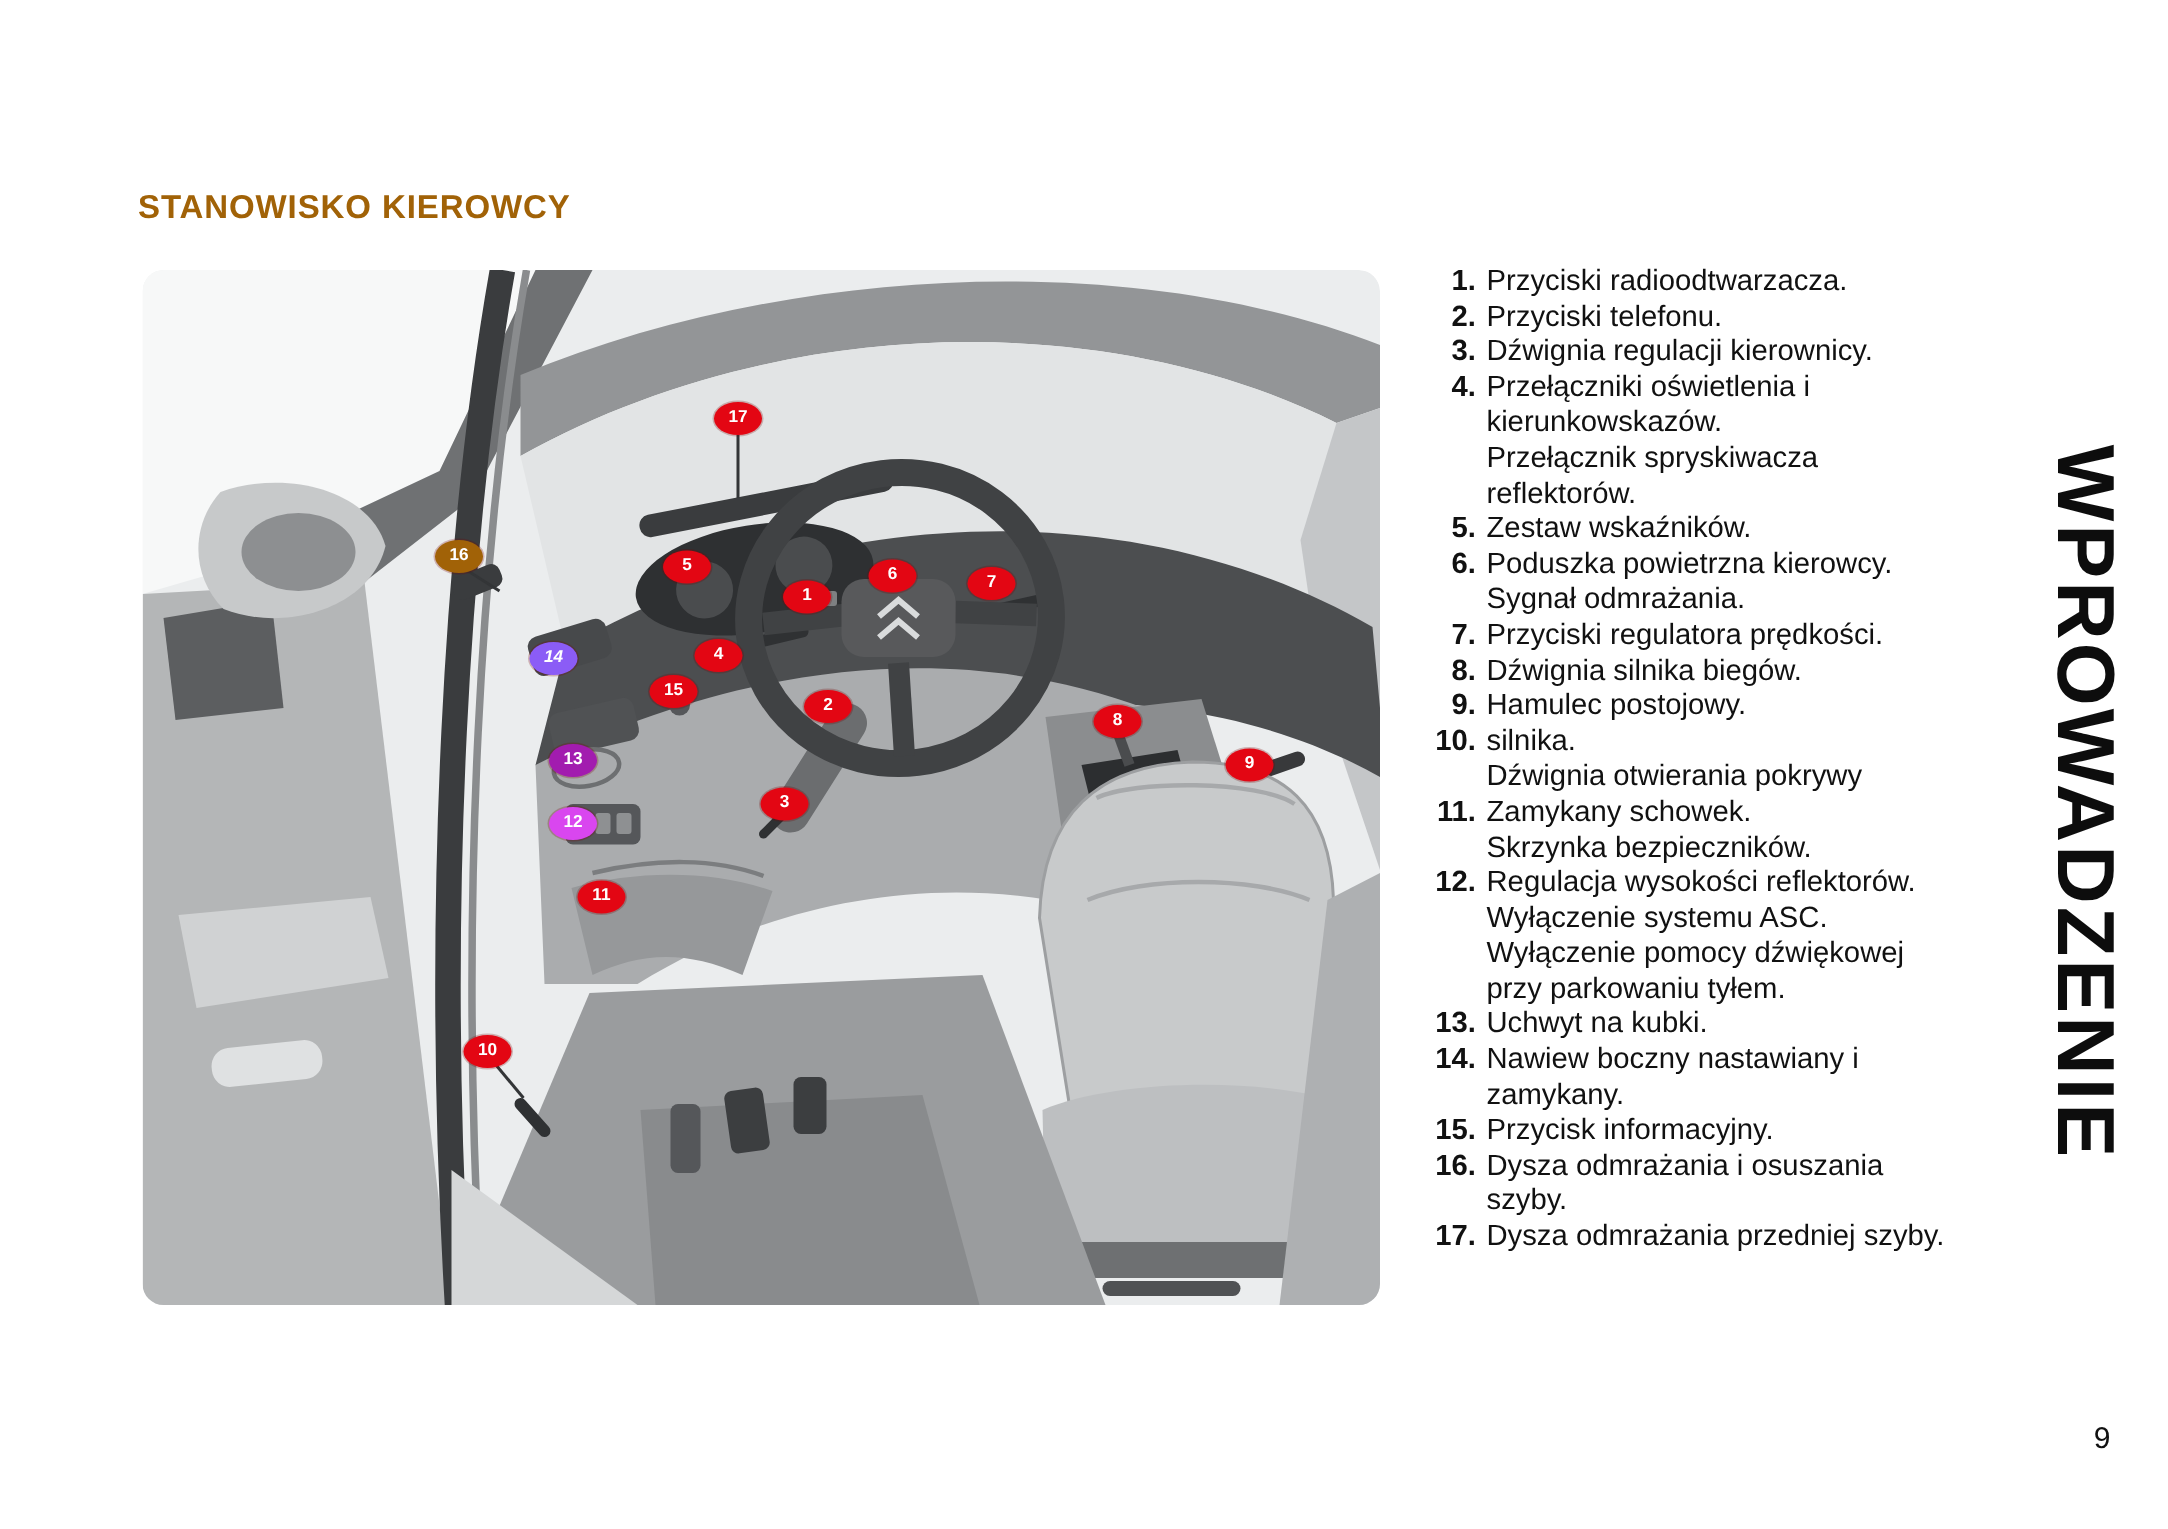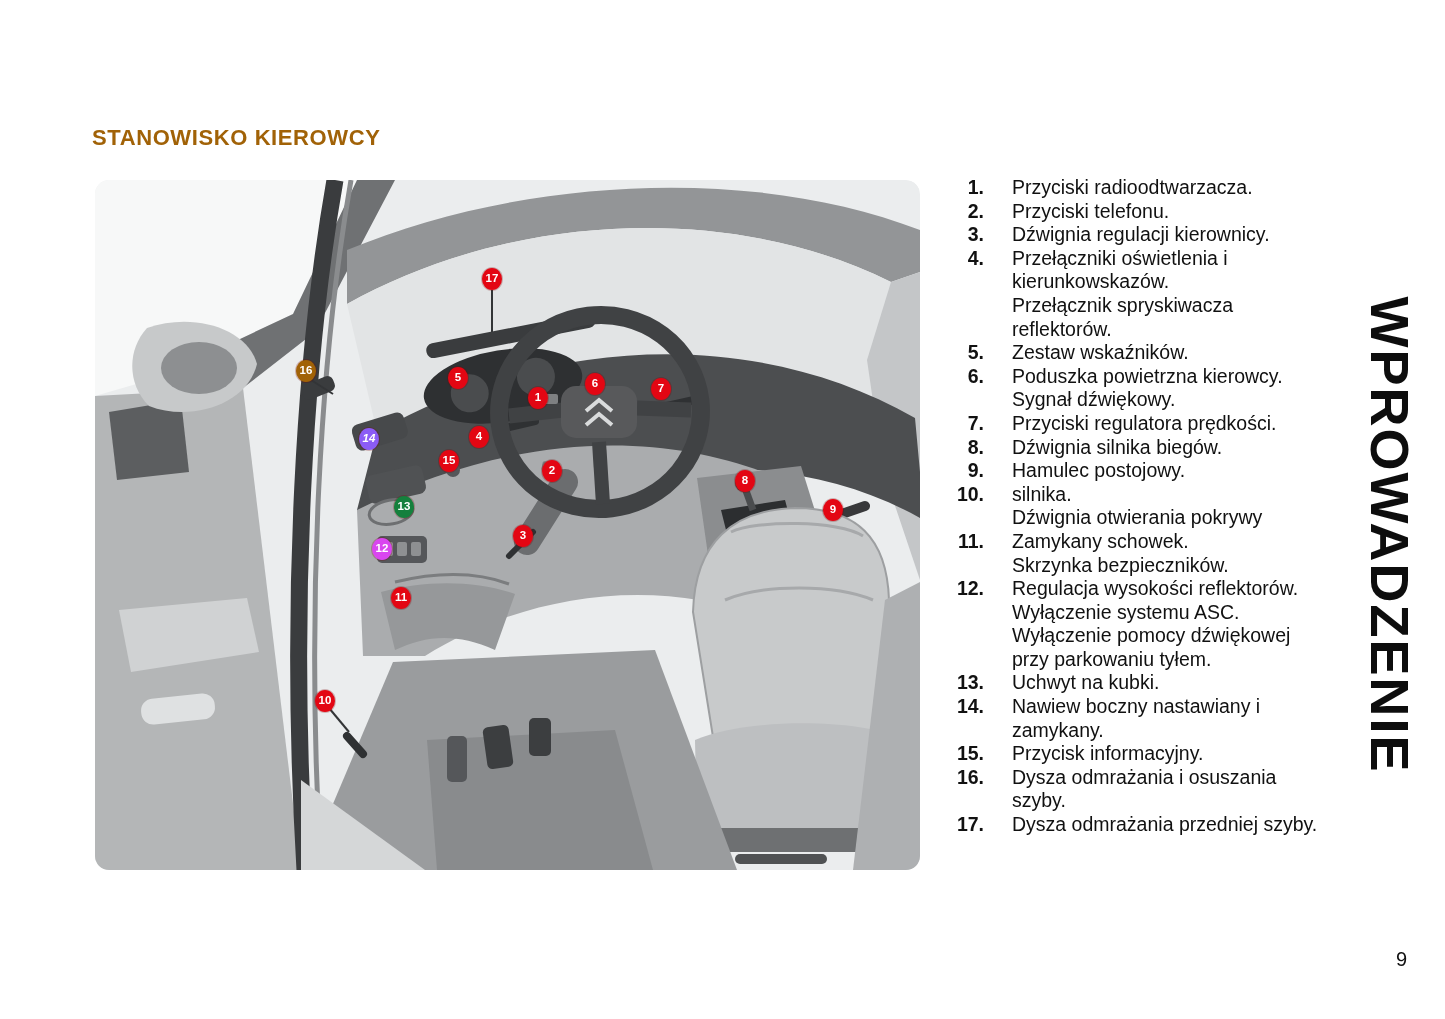--- a/index.html
+++ b/index.html
@@ -17,35 +17,35 @@
     font-size:22px; font-weight:bold; letter-spacing:.6px; color:#a16207;
   }
 
   .diagram {
     position:absolute; left:95px; top:180px; width:825px; height:690px;
     border-radius:14px; overflow:hidden;
   }
   .diagram svg { display:block; width:100%; height:100%; }
   .callout-layer { position:absolute; inset:0; }
   .callout {
-    position:absolute; width:20px; height:22px; border-radius:50%;
+    position:absolute; width:32px; height:22px; border-radius:50%;
     color:#fff; font-weight:bold; font-size:11.5px; line-height:1;
     display:flex; align-items:center; justify-content:center;
     transform:translate(-50%,-50%);
     box-shadow:0 0 0 1px rgba(120,0,0,.25);
   }
 
   .legend {
     position:absolute; left:948px; top:176px; width:420px;
     font-size:19.5px; line-height:23.6px; color:#111;
   }
   .legend-item { display:flex; align-items:flex-start; }
   .legend-num { flex:0 0 36px; width:36px; text-align:right; font-weight:bold; }
   .legend-text { margin-left:7px; }
-  .legend-line { white-space:nowrap;margin-left:21px; }
+  .legend-line { white-space:nowrap; }
 
   .side-label {
     position:absolute; left:1390px; top:535px;
     transform:translate(-50%,-50%) rotate(90deg);
     font-size:54px; font-weight:bold; letter-spacing:2px;
     white-space:nowrap; color:#0d0d0d;
   }
 
   .page-number {
     position:absolute; right:38px; top:948px;
@@ -164,21 +164,21 @@
         <div class="callout" style="left: 428px; top: 356px; background: rgb(227, 6, 19);">3</div>
         <div class="callout" style="left: 384px; top: 257px; background: rgb(227, 6, 19);">4</div>
         <div class="callout" style="left: 363px; top: 198px; background: rgb(227, 6, 19);">5</div>
         <div class="callout" style="left: 500px; top: 204px; background: rgb(227, 6, 19);">6</div>
         <div class="callout" style="left: 566px; top: 209px; background: rgb(227, 6, 19);">7</div>
         <div class="callout" style="left: 650px; top: 301px; background: rgb(227, 6, 19);">8</div>
         <div class="callout" style="left: 738px; top: 330px; background: rgb(227, 6, 19);">9</div>
         <div class="callout" style="left: 230px; top: 521px; background: rgb(227, 6, 19);">10</div>
         <div class="callout" style="left: 273px; top: 418px; background: rgb(227, 6, 19); margin-left: 33px;">11</div>
         <div class="callout" style="left: 287px; top: 369px; background: #d946ef;">12</div>
-        <div class="callout" style="left: 309px; top: 327px; background: #15803d;">13</div>
+        <div class="callout" style="left: 287px; top: 327px; background: #a21caf;">13</div>
         <div class="callout" style="left: 274px; top: 259px; background: #8b5cf6; font-style: italic;">14</div>
         <div class="callout" style="left: 354px; top: 281px; background: rgb(227, 6, 19);">15</div>
         <div class="callout" style="left: 211px; top: 191px; background: #a16207;">16</div>
         <div class="callout" style="left: 397px; top: 99px; background: rgb(227, 6, 19);">17</div>
       </div>
   </div>
 
   <div class="legend">
       <div class="legend-item">
         <div class="legend-num">1.</div>
@@ -210,21 +210,21 @@
       <div class="legend-item">
         <div class="legend-num">5.</div>
         <div class="legend-text">
           <div class="legend-line">Zestaw wskaźników.</div>
         </div>
       </div>
       <div class="legend-item">
         <div class="legend-num">6.</div>
         <div class="legend-text">
           <div class="legend-line">Poduszka powietrzna kierowcy.</div>
-          <div class="legend-line">Sygnał dźwiękowy.</div>
+          <div class="legend-line">Sygnał odmrażania.</div>
         </div>
       </div>
       <div class="legend-item">
         <div class="legend-num">7.</div>
         <div class="legend-text">
           <div class="legend-line">Przyciski regulatora prędkości.</div>
         </div>
       </div>
       <div class="legend-item">
         <div class="legend-num">8.</div>

